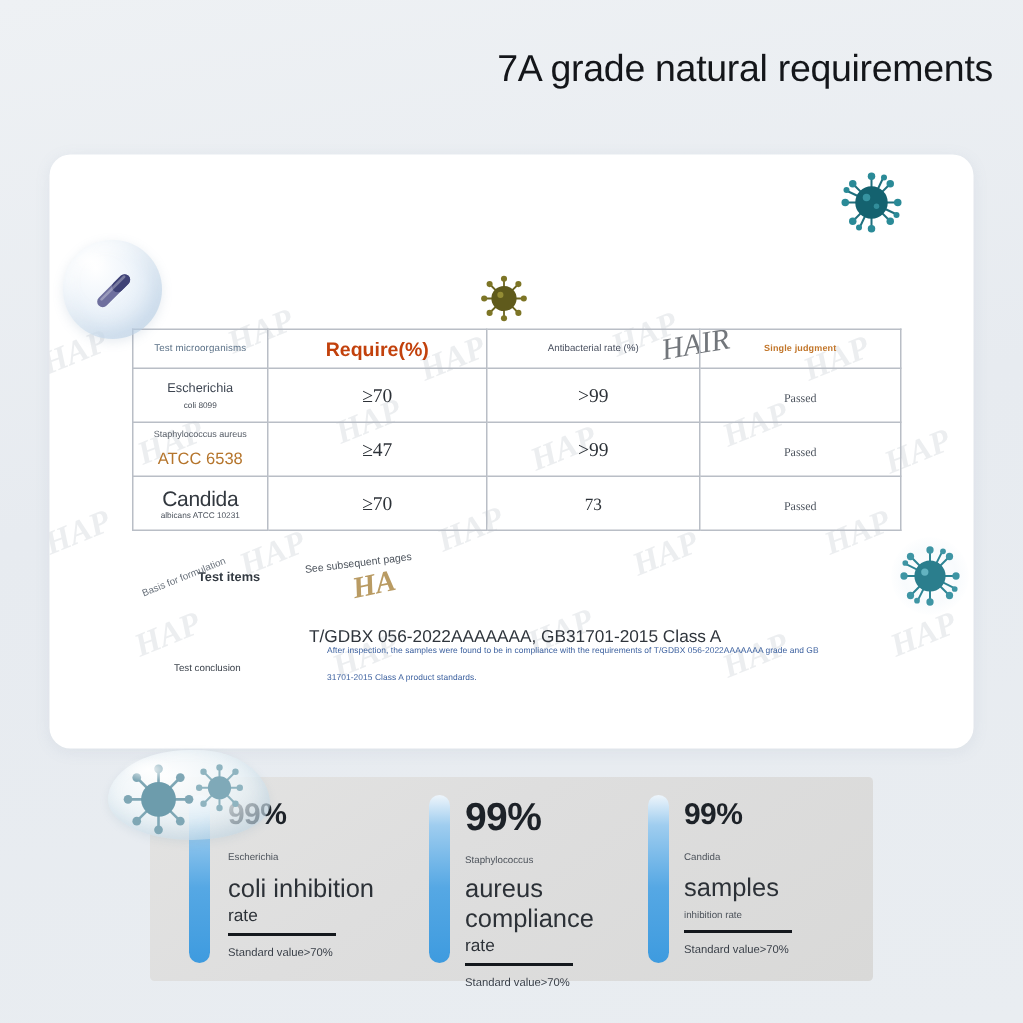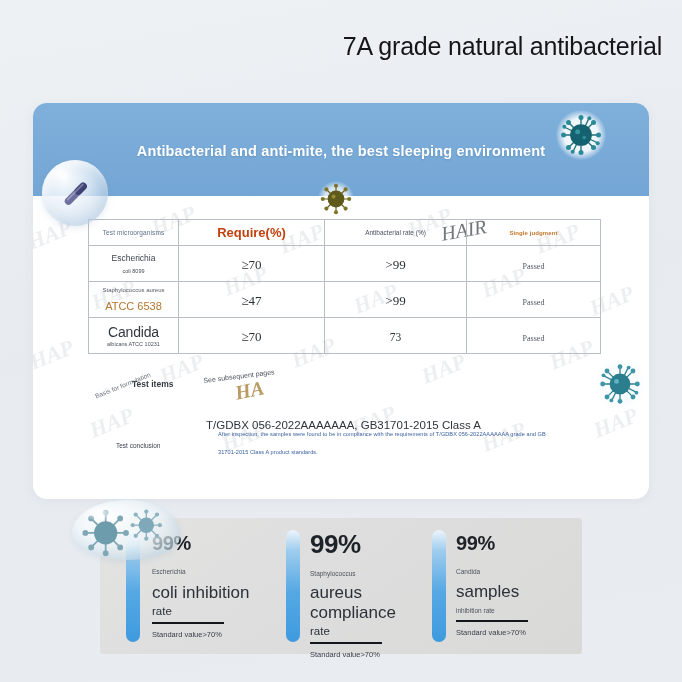--- a/index.html
+++ b/index.html
@@ -211,27 +211,24 @@
   .stat-genus { font-size: 6.5px; color: #4d535b; }
   .stat-desc1 { font-size: 17px; color: #2c3137; }
   .stat-desc2 { font-size: 11.5px; color: #2c3137; }
   .stat-desc-sm { font-size: 6.5px; color: #4d535b; }
   .stat-rule { width: 72px; height: 2px; background: #14181d; }
   .stat-std { font-size: 7.5px; color: #3a4049; }
 </style>
 </head>
 <body>
 
-<div class="page-title">7A grade natural antibacterial</div>
+<div class="page-title">7A grade natural requirements</div>
 
 <div class="cert-card">
 
-  <div class="cert-banner">
-    <div class="banner-title">Antibacterial and anti-mite, the best sleeping environment</div>
-  </div>
 
   <div style="position:absolute;left:0;top:93px;width:616px;height:303px;overflow:hidden;">
     <div class="wm" style="left:-6px;  top:26px;  font-size:22px;">HAP</div>
     <div class="wm" style="left:118px; top:12px; font-size:22px;">HAP</div>
     <div class="wm" style="left:246px; top:30px; font-size:22px;">HAP</div>
     <div class="wm" style="left:374px; top:14px; font-size:22px;">HAP</div>
     <div class="wm" style="left:502px; top:30px; font-size:22px;">HAP</div>
     <div class="wm" style="left:58px;  top:86px; font-size:22px;">HAP</div>
     <div class="wm" style="left:190px; top:72px; font-size:22px;">HAP</div>
     <div class="wm" style="left:320px; top:90px; font-size:22px;">HAP</div>

